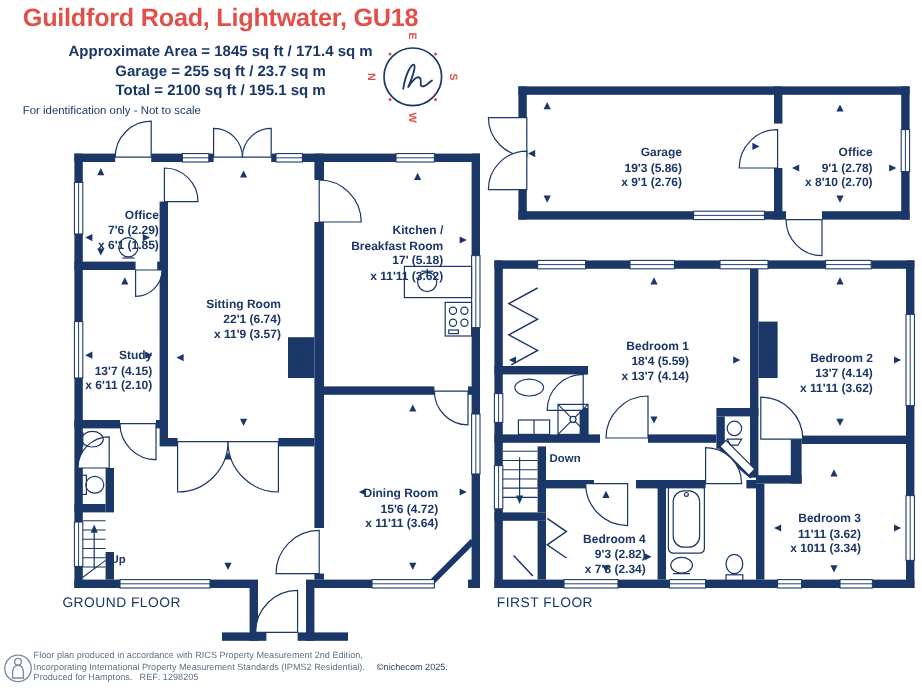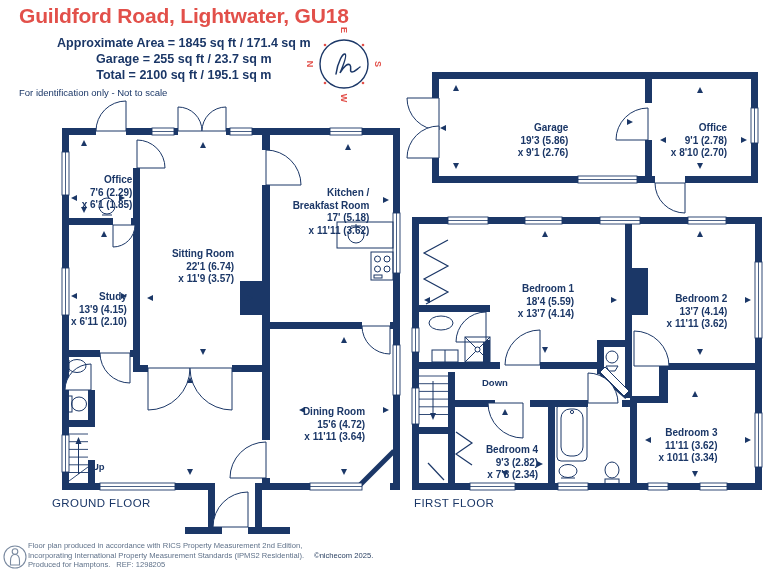--- a/index.html
+++ b/index.html
@@ -383,21 +383,21 @@
     <div id="disclaimer">For identification only - Not to scale</div>
   </div>
 
   <div class="room-label" style="left:107px;top:179px">
     <span>Office</span>
       <span>7'6 (2.29)</span>
       <span>x 6'1 (1.85)</span>
   </div>
   <div class="room-label" style="left:99px;top:296px">
     <span>Study</span>
-      <span>13'9 (4.15)</span>
+      <span>13'7 (4.15)</span>
       <span>x 6'11 (2.10)</span>
   </div>
   <div class="room-label" style="left:203px;top:253px">
     <span>Sitting Room</span>
       <span>22'1 (6.74)</span>
       <span>x 11'9 (3.57)</span>
   </div>
   <div class="room-label" style="left:331px;top:198px">
     <span>Kitchen /</span>
       <span>Breakfast Room</span>
@@ -435,21 +435,21 @@
       <span>11'11 (3.62)</span>
       <span>x 1011 (3.34)</span>
   </div>
   <div class="room-label" style="left:512px;top:449px">
     <span>Bedroom 4</span>
       <span>9'3 (2.82)</span>
       <span>x 7'8 (2.34)</span>
   </div>
 
   <div class="small-label" style="left:92px;top:461px">Up</div>
-  <div class="small-label" style="left:482px;top:377px">Down</div>
+  <div class="small-label" style="left:458px;top:377px">Down</div>
 
   <div class="floor-label" style="left:52px;top:497px">GROUND FLOOR</div>
   <div class="floor-label" style="left:414px;top:497px">FIRST FLOOR</div>
 
   <div id="footer">
     <div>Floor plan produced in accordance with RICS Property Measurement 2nd Edition,</div>
     <div>
       <span>Incorporating International Property Measurement Standards (IPMS2 Residential).</span><span class="copyright">©nichecom 2025.</span>
     </div>
     <div>

